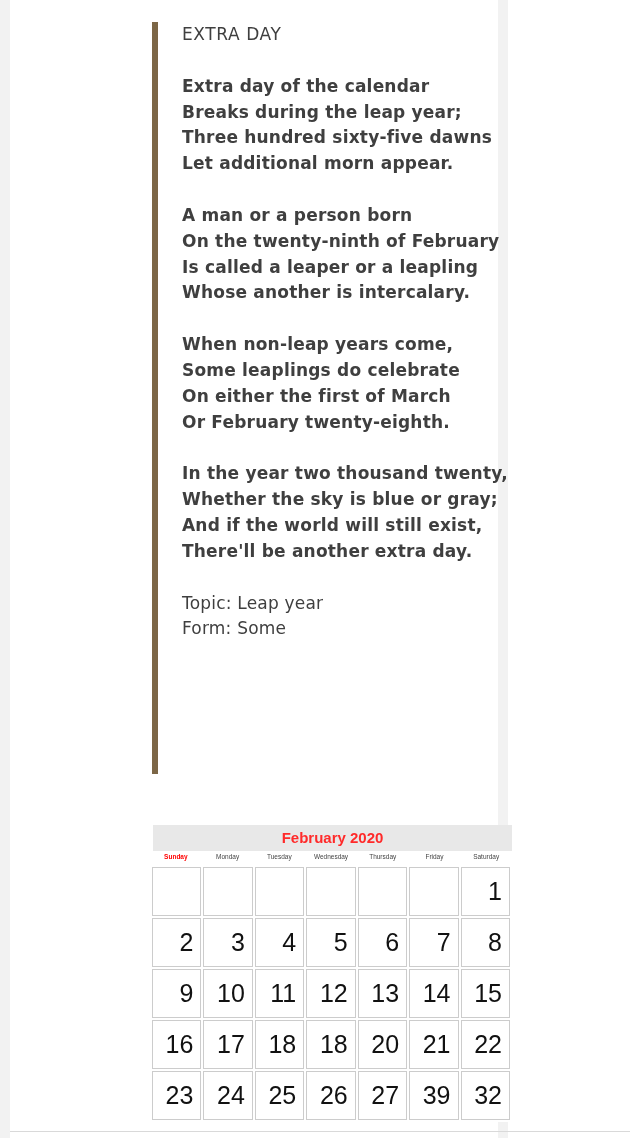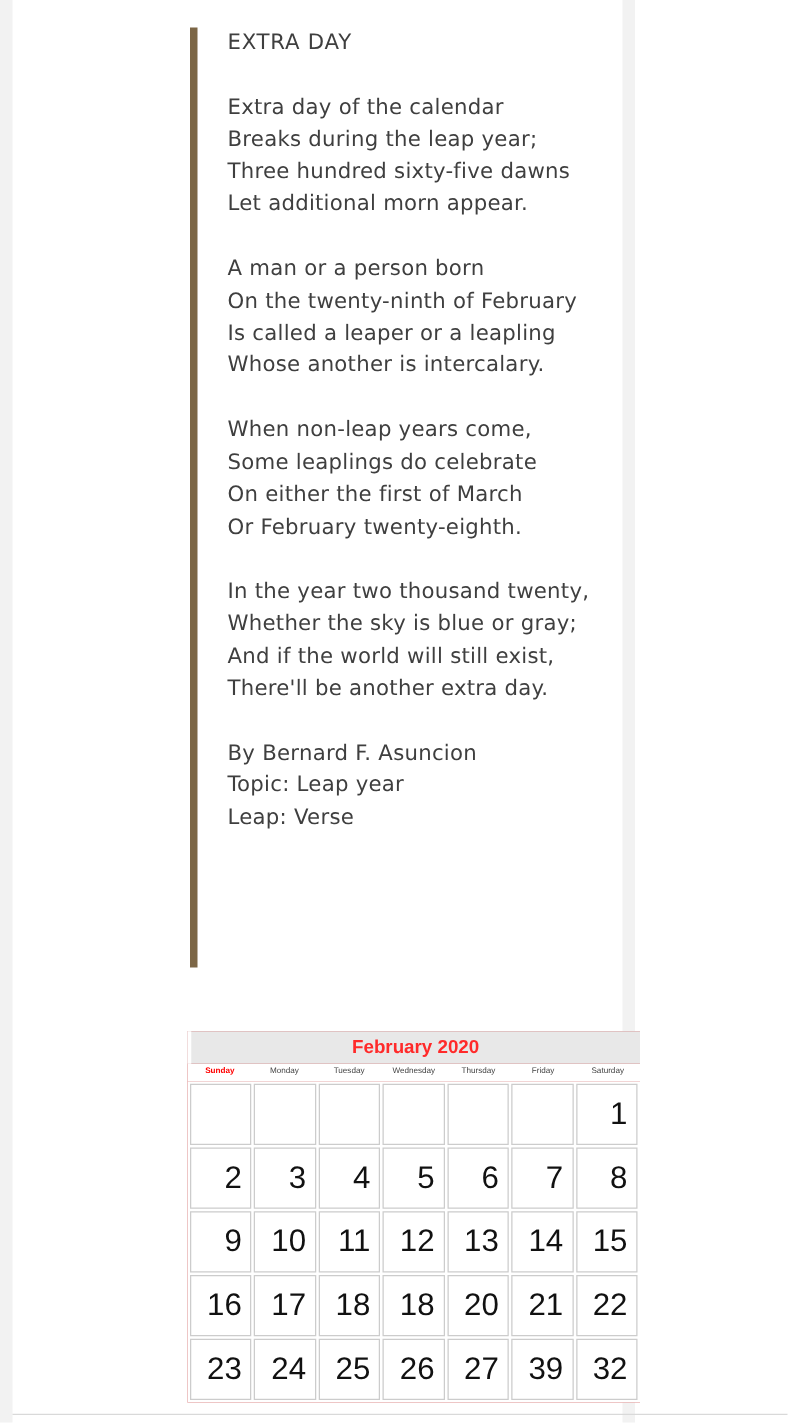--- a/index.html
+++ b/index.html
@@ -67,32 +67,33 @@
   .poem .title {
     font-size: 17px;
     letter-spacing: 0.6px;
     margin-bottom: 26px;
   }
   .stanza {
     margin: 0 0 26px 0;
   }
   .stanza div {
     white-space: pre;
+    font-weight: bold;
   }
   .credits div {
     white-space: pre;
   }
 
   
   .calendar {
     position: absolute;
     left: 150px;
     top: 825px;
     width: 362px;
-    background: #b91c1c;
+    background: #4d7c0f;
   }
   .cal-header {
     height: 26px;
     background: #e8e8e8;
     position: relative;
     border-left: 3px solid #ffffff;
   }
   .cal-title {
     position: absolute;
     left: 0; right: 0;
@@ -186,23 +187,22 @@
 
 
     <div class="stanza">
       <div>In the year two thousand twenty,</div>
       <div>Whether the sky is blue or gray;</div>
       <div>And if the world will still exist,</div>
       <div>There'll be another extra day.</div>
     </div>
 
     <div class="credits">
-      <div>By Bernard F. Asuncion</div>
       <div>Topic: Leap year</div>
-      <div>Leap: Verse</div>
+      <div>Form: Some</div>
     </div>
   </div>
 
   <div class="calendar">
     <div class="cal-header">
       <div class="cal-title">February 2020</div>
     </div>
     <div class="cal-days">
       <div class="sun">Sunday</div>
       <div>Monday</div>

